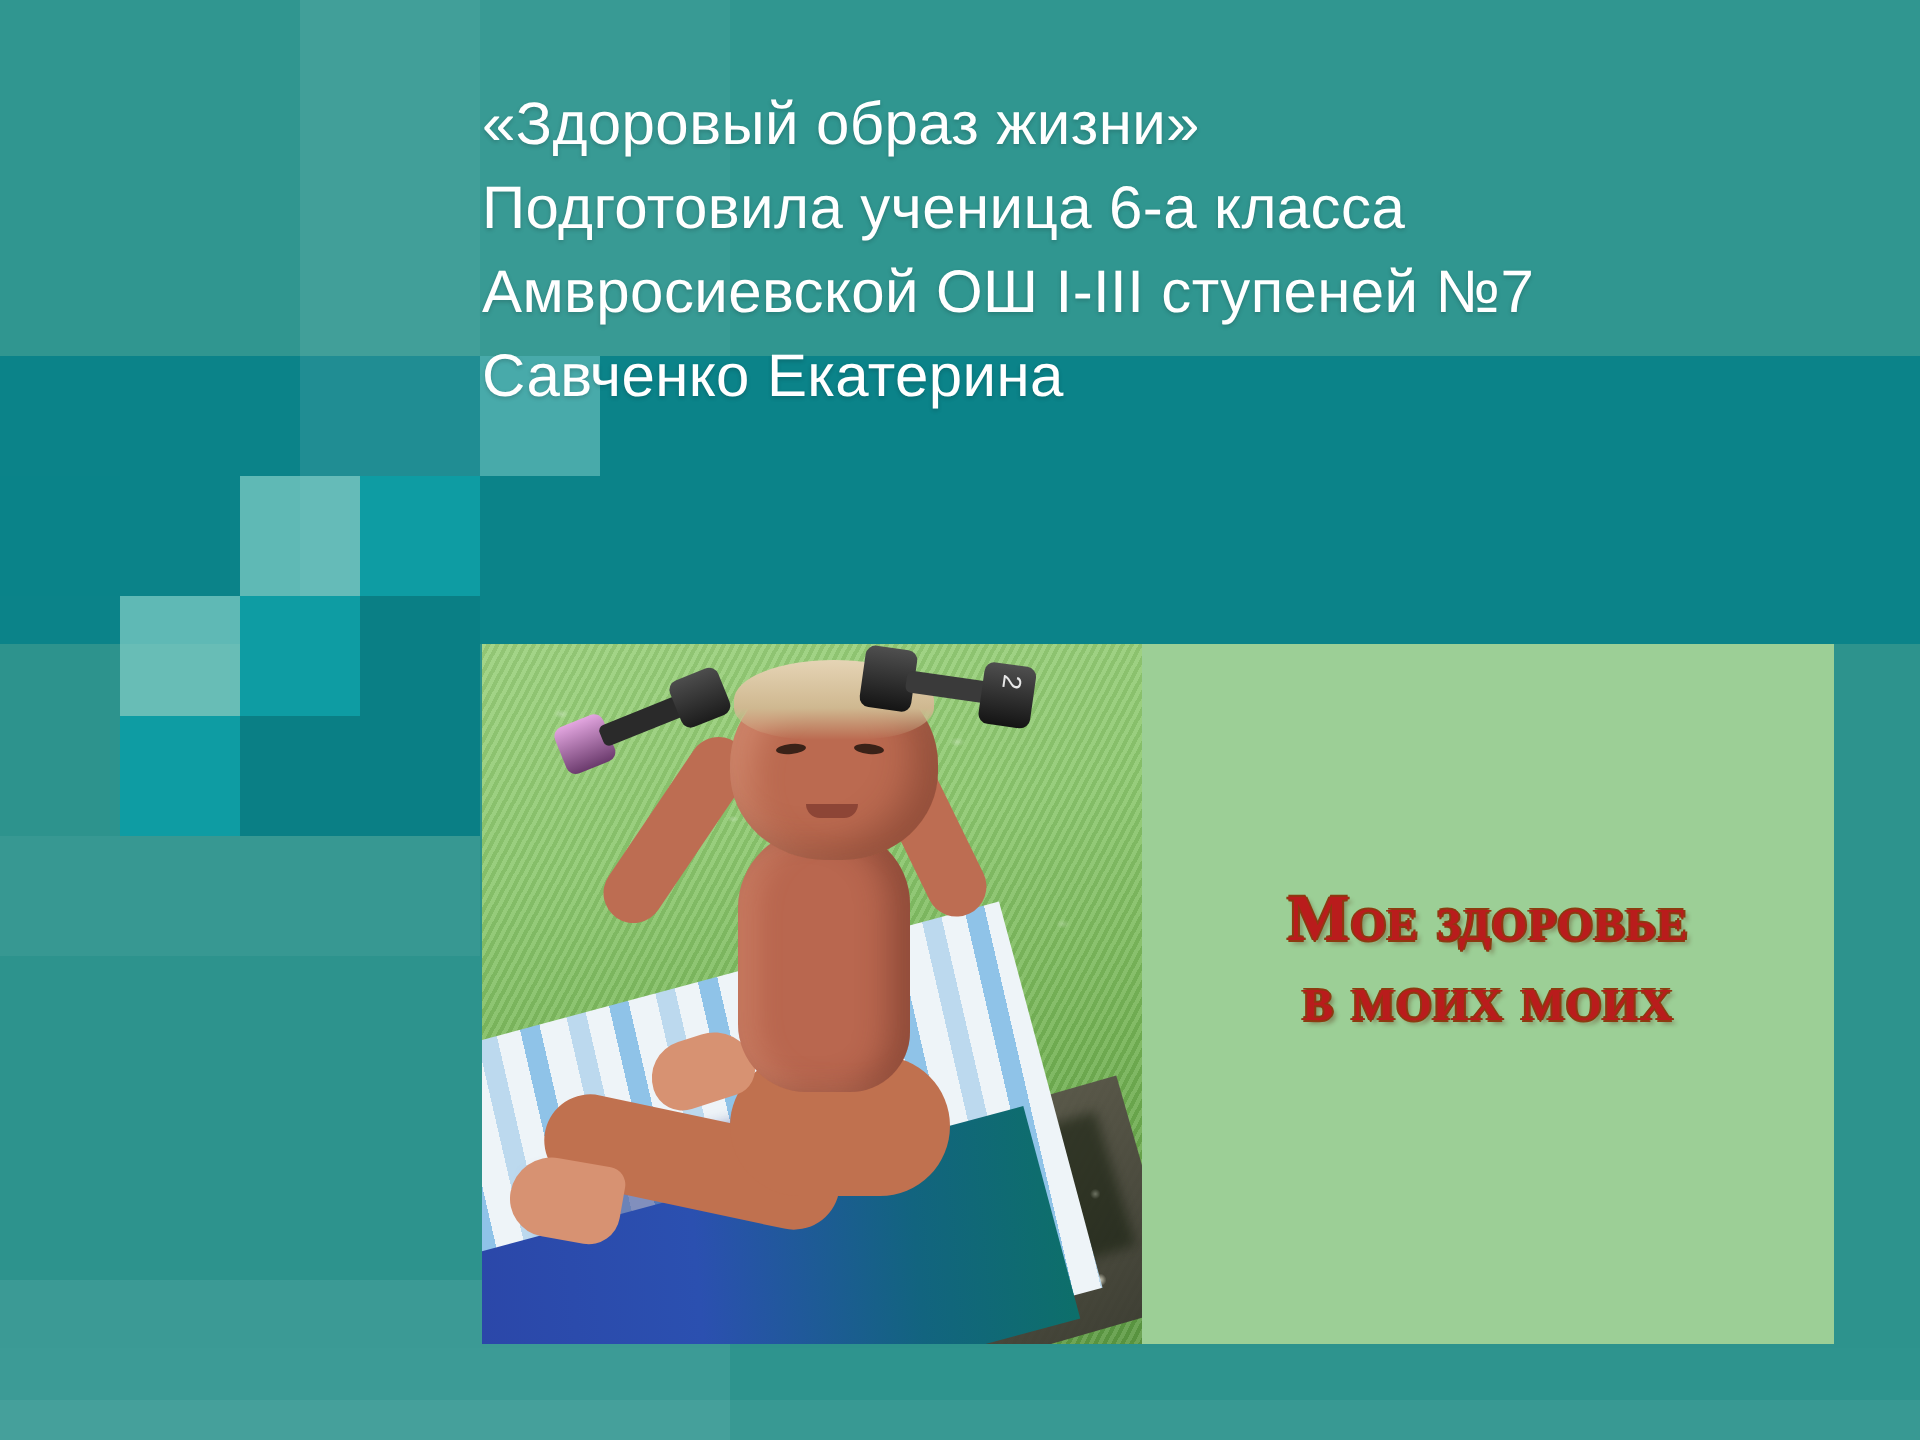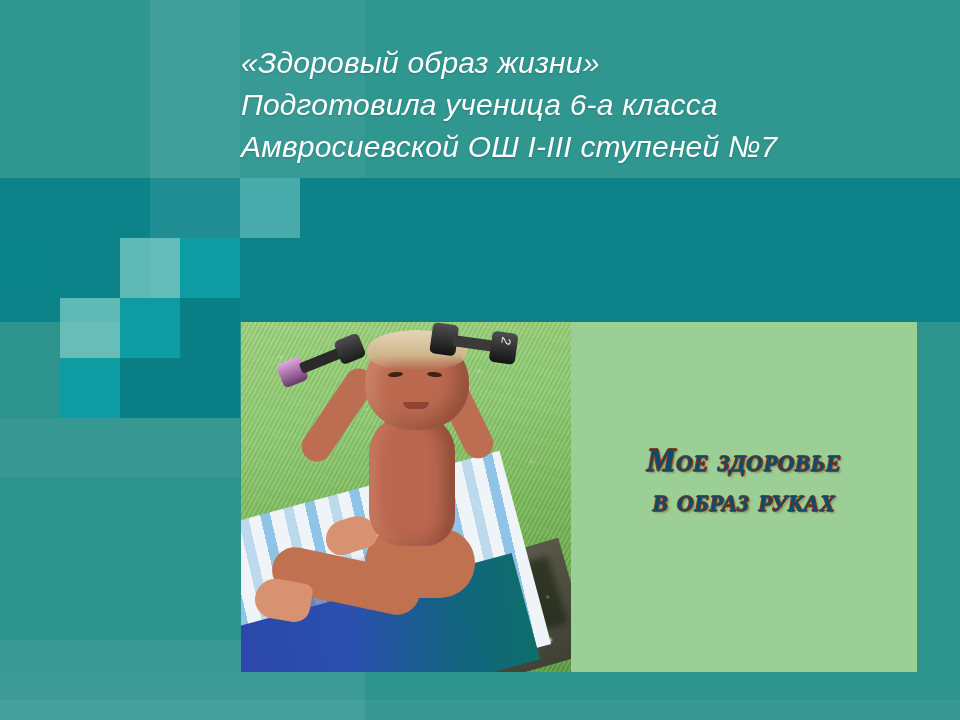--- a/index.html
+++ b/index.html
@@ -7,21 +7,20 @@
     padding: 0;
     background: #ffffff;
   }
   #slide {
     position: relative;
     width: 960px;
     height: 720px;
     overflow: hidden;
     background: #2f9790;
     font-family: "Liberation Sans", sans-serif;
-    font-style: italic;
   }
 
   
   .band {
     position: absolute;
     left: 0;
     width: 960px;
   }
   .band-top    { top: 0px;   height: 178px; background: #309690; }
   .band-mid    { top: 178px; height: 144px; background: #0b8389; }
@@ -171,21 +170,21 @@
     left: 0;
     top: 118px;
     width: 346px;
     text-align: center;
     font-family: "Liberation Serif", serif;
     font-weight: bold;
     font-variant: small-caps;
     font-size: 33px;
     line-height: 1.22;
     letter-spacing: 0.5px;
-    color: #0c4a6e;
+    color: #b91c1c;
     text-shadow:
        1px 0 0 #8d3a10,
       -1px 0 0 #8d3a10,
        0 1px 0 #8d3a10,
        0 -1px 0 #8d3a10,
        2px 2px 2px rgba(80,30,5,.35);
   }
   #poster-title .l2 { display: block; }
 
   
@@ -227,20 +226,21 @@
       <div class="sq" style="left: 180px; top: 298px; width: 60px; height: 60px; background: rgb(10, 127, 133); opacity: 1;"></div>
       <div class="sq" style="left: 60px; top: 358px; width: 60px; height: 60px; background: rgb(14, 156, 163); opacity: 1;"></div>
       <div class="sq" style="left: 120px; top: 358px; width: 120px; height: 60px; background: rgb(10, 127, 133); opacity: 1;"></div>
       <div class="sq" style="left: 0px; top: 418px; width: 240px; height: 60px; background: rgb(255, 255, 255); opacity: 0.05;"></div>
     </div>
 
   <div id="titleblock">
     <div>«Здоровый образ жизни»</div>
     <div>Подготовила ученица 6-а класса</div>
     <div>Амвросиевской ОШ I-III ступеней №7</div>
+    <div>Савченко Екатерина</div>
   </div>
 
   <div class="photo-wrap">
     <div class="ph-grass"></div>
     <div class="ph-gravel"></div>
     <div class="ph-shadowband"></div>
     <div class="ph-mat"></div>
     <div class="ph-mat-shadow"></div>
     <div class="ph-mat-dark"></div>
 
@@ -266,17 +266,17 @@
       <div class="db-cap c1"></div>
       <div class="db-bar"></div>
       <div class="db-cap c2"></div>
       <div class="db-num">2</div>
     </div>
   </div>
 
   <div id="poster">
     <div id="poster-title">
       <span class="l1">Мое здоровье</span>
-      <span class="l2">в образ руках</span>
+      <span class="l2">в моих моих</span>
     </div>
   </div>
 
 </div>
 
 </body></html>

